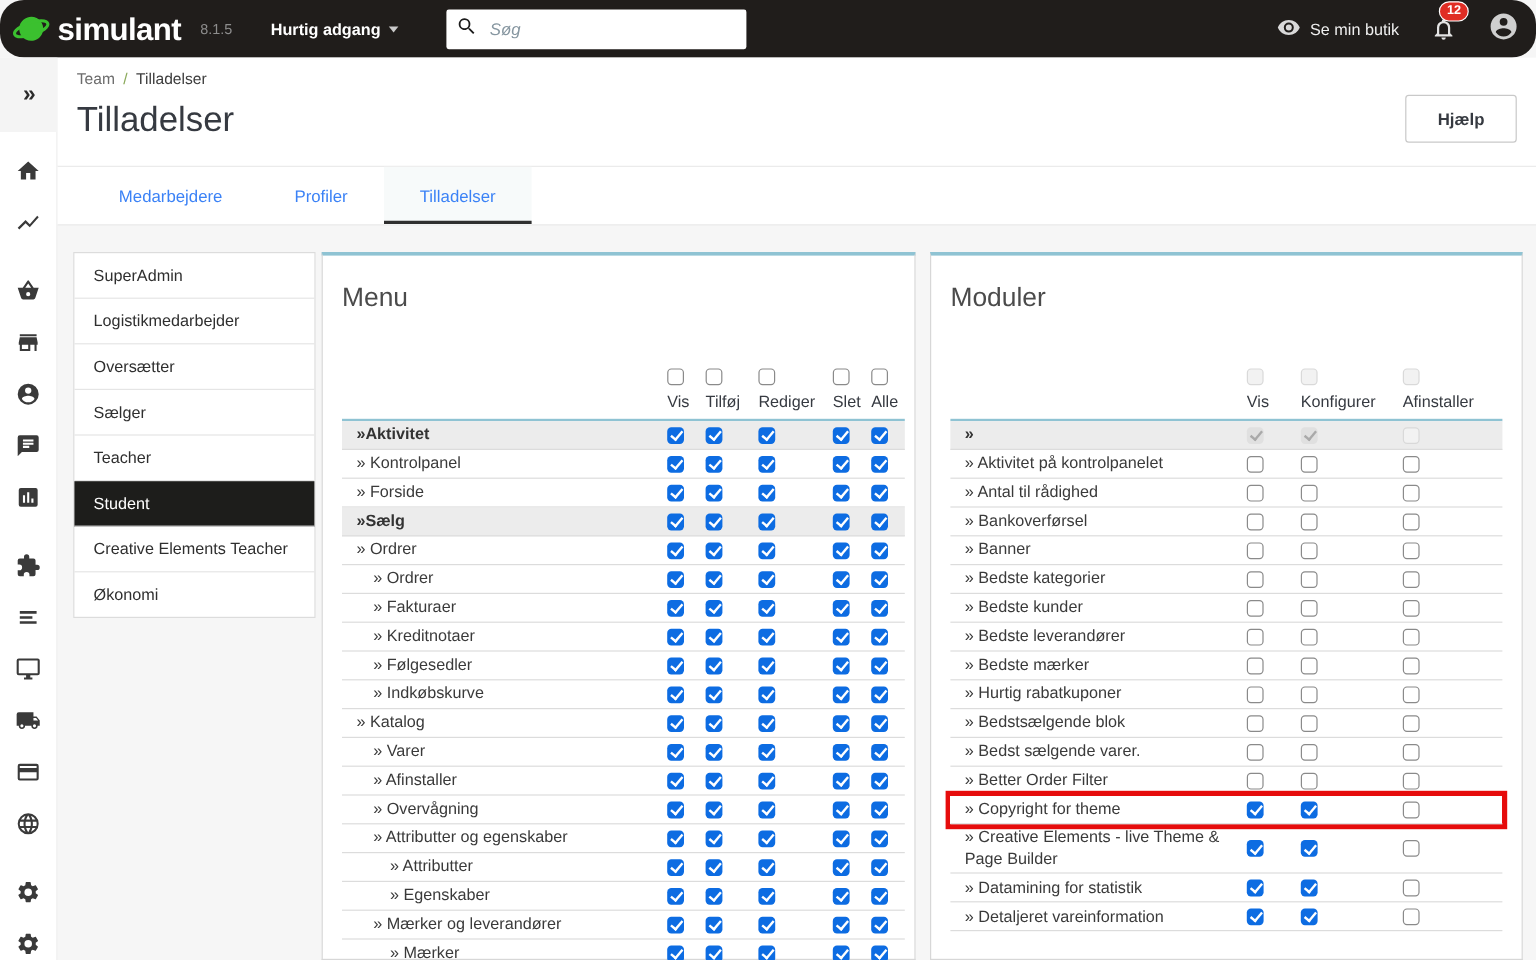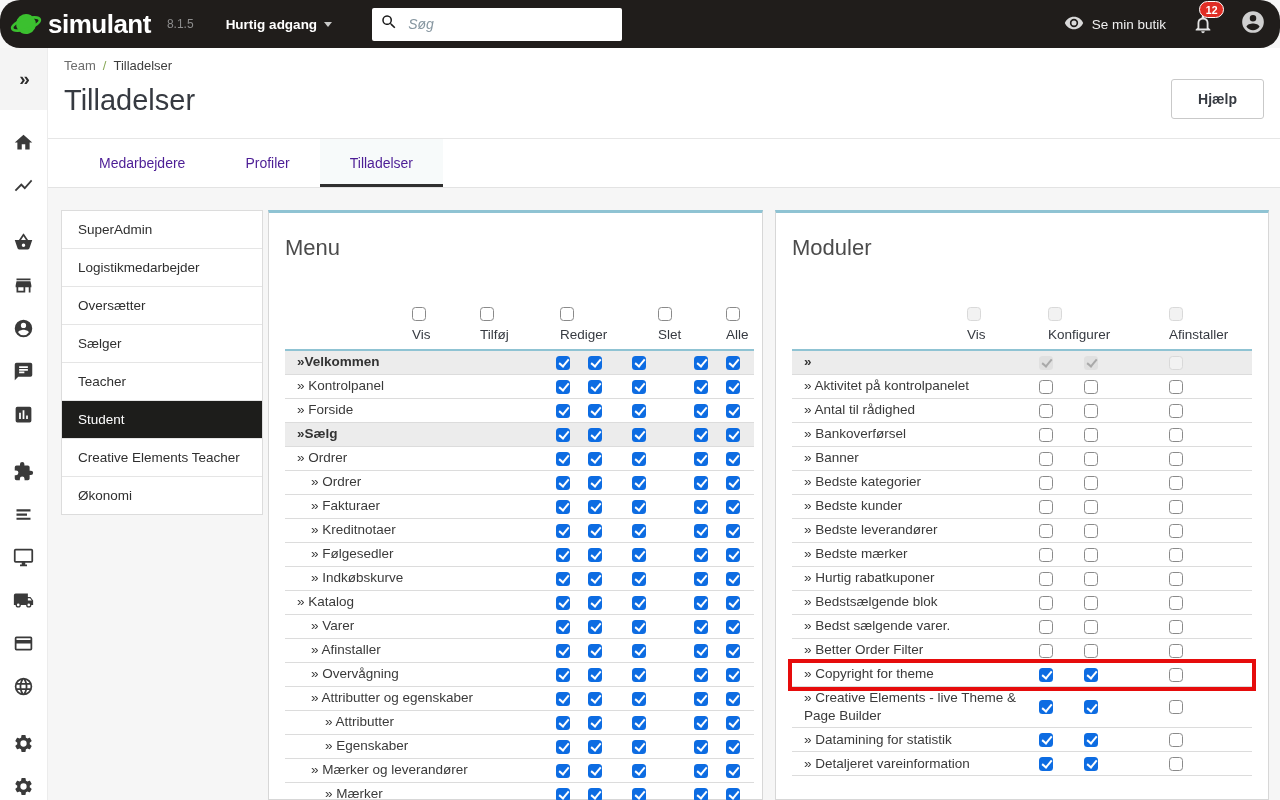--- a/index.html
+++ b/index.html
@@ -46,36 +46,36 @@
   .breadcrumb .sep{color:#8aa95a;margin:0 7px;}
   .breadcrumb .cur{color:#3d3d3d;}
   .page-title{margin:11px 0 0 0;font-size:29px;font-weight:400;color:#363a41;}
   .help-btn{position:absolute;right:16px;top:31px;background:#fff;border:1px solid #c9c9c9;
     border-radius:3px;padding:11px 26px;font-size:14px;font-weight:bold;color:#363a41;
     cursor:pointer;font-family:inherit;}
 
   
   .tabstrip{background:#fff;height:50px;border-top:1px solid #e6e6e6;border-bottom:1px solid #e3e3e3;
     display:flex;padding-left:21px;}
-  .tab{display:flex;align-items:center;padding:0 30px;font-size:14px;color:#4c1d95;cursor:pointer;}
+  .tab{display:flex;align-items:center;padding:0 30px;font-size:14px;color:#3b82f6;cursor:pointer;}
   .tab.active{background:#f7fafa;box-shadow:inset 0 -3px 0 #2f2f2f;}
 
   
   .content{flex:1;display:flex;align-items:flex-start;padding:22px 11px 0 13px;background:#f6f6f6;overflow:hidden;}
   .profiles{width:202px;flex:0 0 auto;background:#fff;border:1px solid #dcdcdc;margin-right:5px;}
   .profile-item{padding:11px 16px;font-size:13.5px;color:#2f2f2f;border-bottom:1px solid #e5e5e5;cursor:pointer;}
   .profile-item:last-child{border-bottom:none;}
   .profile-item.selected{background:var(--selected-row-bg,#1d1d1b);color:#fff;}
 
   .panel{background:#fff;border:1px solid #d7d7d7;border-top:3px solid var(--panel-top-border,#8fc3d3);
     align-self:stretch;}
   .panel.menu{width:495px;margin-right:12px;padding:0 8px 0 16px;}
   .panel.modules{width:494px;padding:0 16px;}
   .panel h2{margin:22px 0 0 0;font-size:22px;font-weight:normal;color:#4b4b4b;}
-  .thead{display:flex;margin-top:46px;padding-bottom:7px;border-bottom:2px solid var(--panel-top-border,#8fc3d3);gap:36px;}
+  .thead{display:flex;margin-top:46px;padding-bottom:7px;border-bottom:2px solid var(--panel-top-border,#8fc3d3);}
   .thead .spacer{flex:1;}
   .thead .col{display:flex;flex-direction:column;align-items:flex-start;gap:6px;flex:0 0 auto;}
   .col-label{font-size:13.5px;color:#363a41;white-space:nowrap;}
   .prow{display:flex;align-items:center;min-height:24px;border-bottom:1px solid #dcdcdc;padding:2px 0;}
   .prow .rlabel{flex:1;font-size:13.5px;color:#3a3a3a;line-height:1.35;}
   .prow.group{background:#ececec;}
   .prow.group .rlabel{font-weight:bold;color:#333;}
   .prow .cell{flex:0 0 auto;display:flex;align-items:center;}
   .prow.highlight{box-shadow:0 0 0 4px var(--highlight-red,#e60c0c);position:relative;z-index:1;}
 
@@ -268,21 +268,21 @@
                 <span class="cb off"></span>
                 <span class="col-label">Slet</span>
               </div>
               <div class="col" style="width: 28px;">
                 <span class="cb off"></span>
                 <span class="col-label">Alle</span>
               </div>
             </div>
           <div id="menu-rows">
               <div class="prow group">
-                <div class="rlabel" style="padding-left: 12px;">»Velkommen</div>
+                <div class="rlabel" style="padding-left: 12px;">»Aktivitet</div>
                 <div class="cell" style="width: 32px;">
                   <span class="cb on"></span>
                 </div>
                 <div class="cell" style="width: 44px;">
                   <span class="cb on"></span>
                 </div>
                 <div class="cell" style="width: 62px;">
                   <span class="cb on"></span>
                 </div>
                 <div class="cell" style="width: 32px;">

